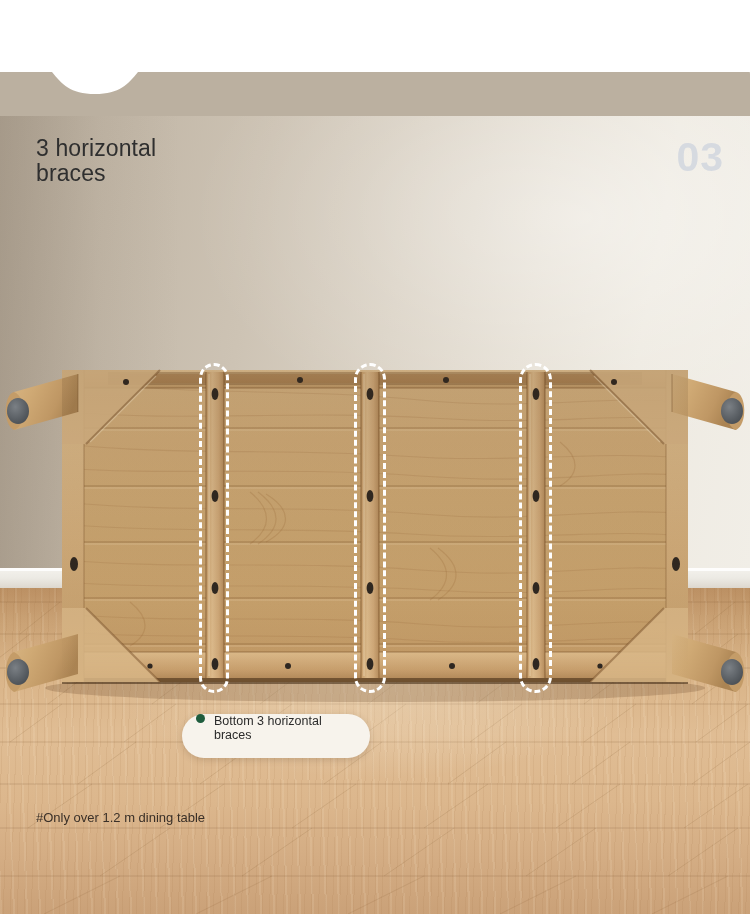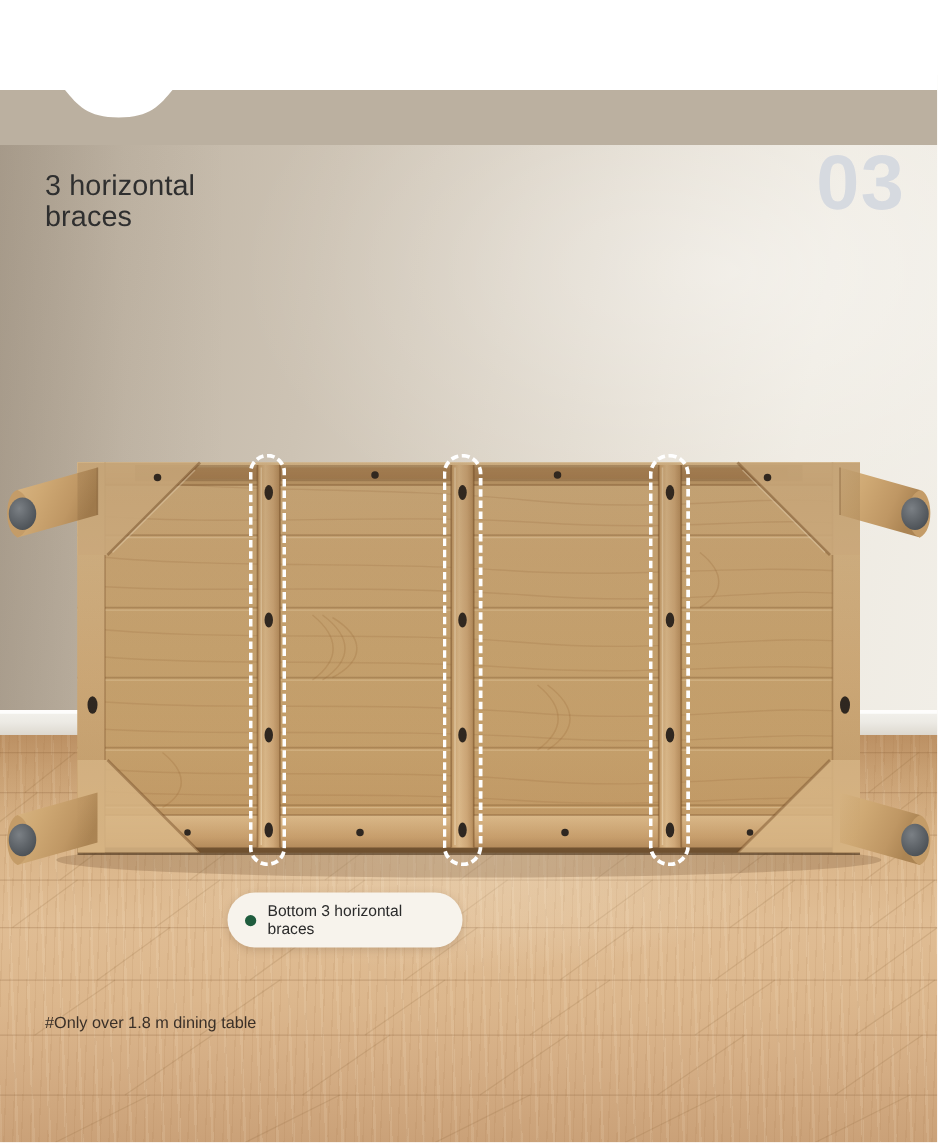--- a/index.html
+++ b/index.html
@@ -138,23 +138,23 @@
     position: absolute;
     left: 36px; top: 216px;
     color: #2f2f2f;
     font-size: 22px;
     line-height: 28px;
     letter-spacing: 0.1px;
     z-index: 4;
   }
   .watermark {
     position: absolute;
-    right: 26px; top: 116px;
+    right: 26px; top: 126px;
     color: #d5d9e0;
-    font-size: 62px;
+    font-size: 41px;
     line-height: 62px;
     font-weight: bold;
     letter-spacing: 1px;
     z-index: 3;
     opacity: 0.95;
   }
 
   
   .table-wrap {
     position: absolute;
@@ -175,21 +175,21 @@
   
   .callout {
     position: absolute;
     left: 182px; top: 714px;
     width: 188px;
     height: 44px;
     border-radius: 22px;
     background: #f7f3ec;
     box-shadow: 0 2px 7px rgba(90,65,40,0.22);
     display: flex;
-    align-items: center;
+    align-items: flex-start;
     z-index: 7;
   }
   .callout-dot {
     width: 9px; height: 9px;
     border-radius: 50%;
     background: #1f5c3d;
     margin-left: 14px;
     flex: 0 0 auto;
   }
   .callout-text {
@@ -495,21 +495,21 @@
   <div class="headline">3 horizontal
 braces</div>
   <div class="watermark">03</div>
 
   <div class="callout">
     <span class="callout-dot"></span>
     <span class="callout-text">Bottom 3 horizontal
 braces</span>
   </div>
 
-  <div class="footnote">#Only over 1.8 m dining table</div>
+  <div class="footnote">#Only over 1.2 m dining table</div>
 
   <div class="top-band"></div>
   <div class="notch-panel">
     <svg width="750" height="60" viewBox="0 0 750 60">
       <path d="M0 0
                L 750 0
                L 750 60
                L 0 60 Z" fill="#ffffff"></path>
       <path d="M0 16
                C 0 8, 6 4, 14 4

